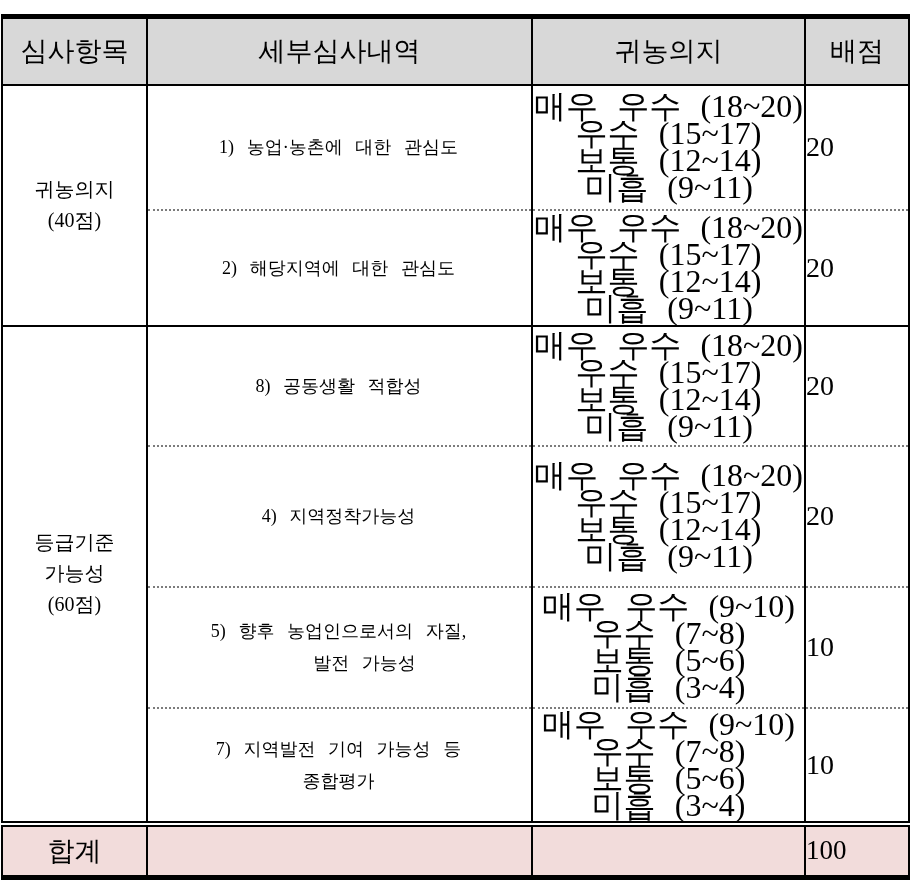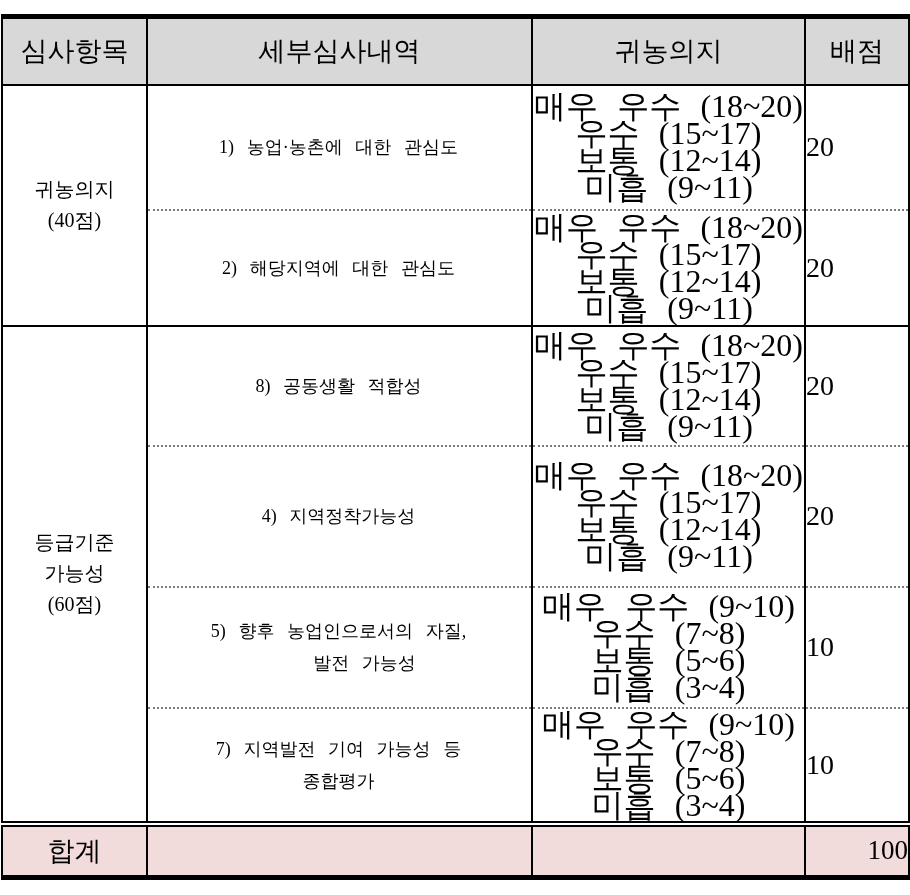--- a/index.html
+++ b/index.html
@@ -81,21 +81,21 @@
     font-size: 28px;
   }
 
   tr.total td {
     border-top: 6px double #000;
     background: var(--footer-bg, #f2dcdb);
     height: 54px;
     font-size: 27px;
   }
   td.total-label { text-align: center; }
-  td.total-value { text-align: right; }
+  td.total-value { text-align: left; }
 </style>
 </head>
 <body>
 
 <div class="page">
   <table class="eval">
     <colgroup>
       <col class="c1">
         <col class="c2">
         <col class="c3">

